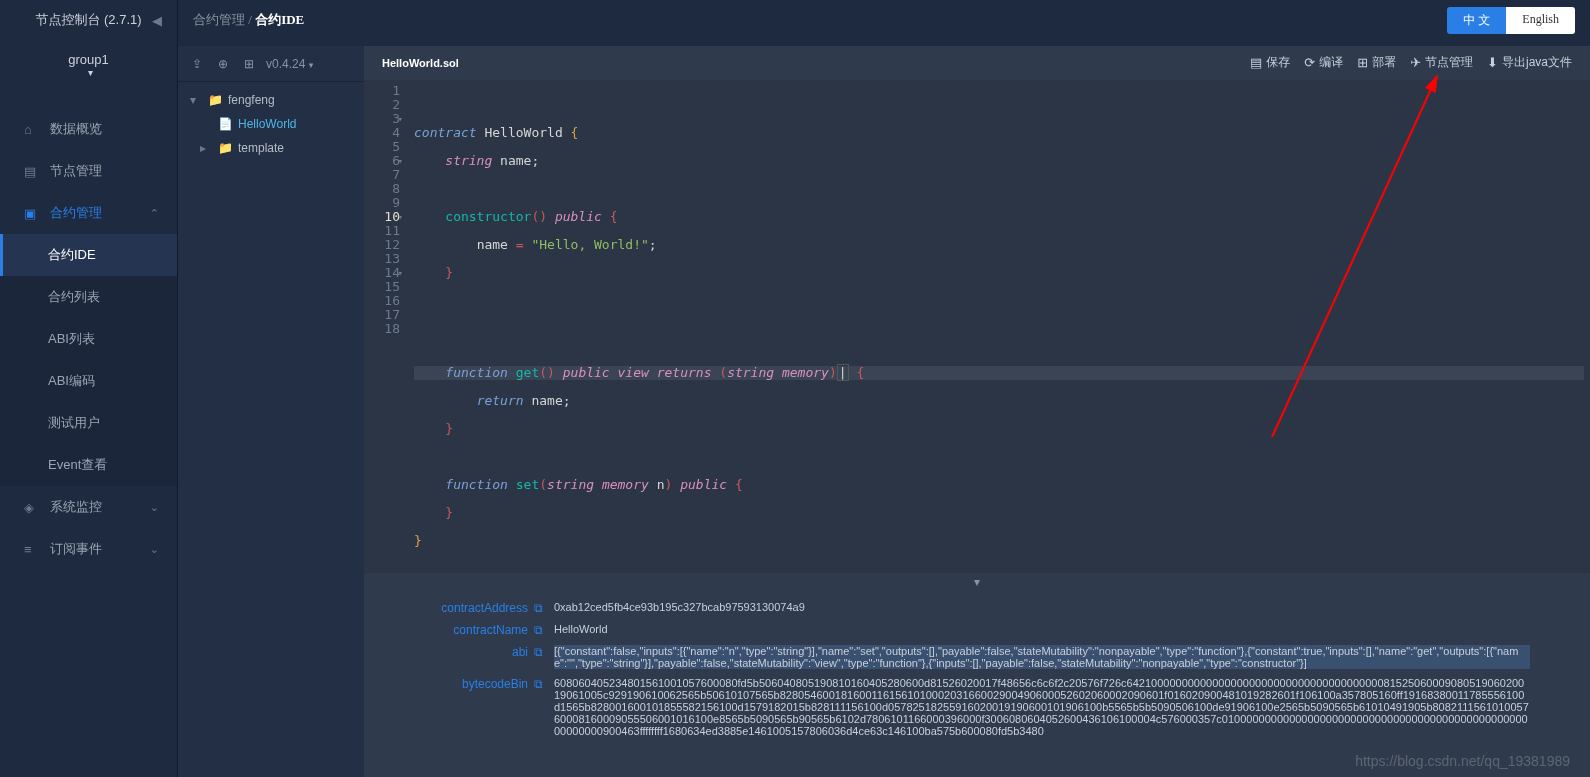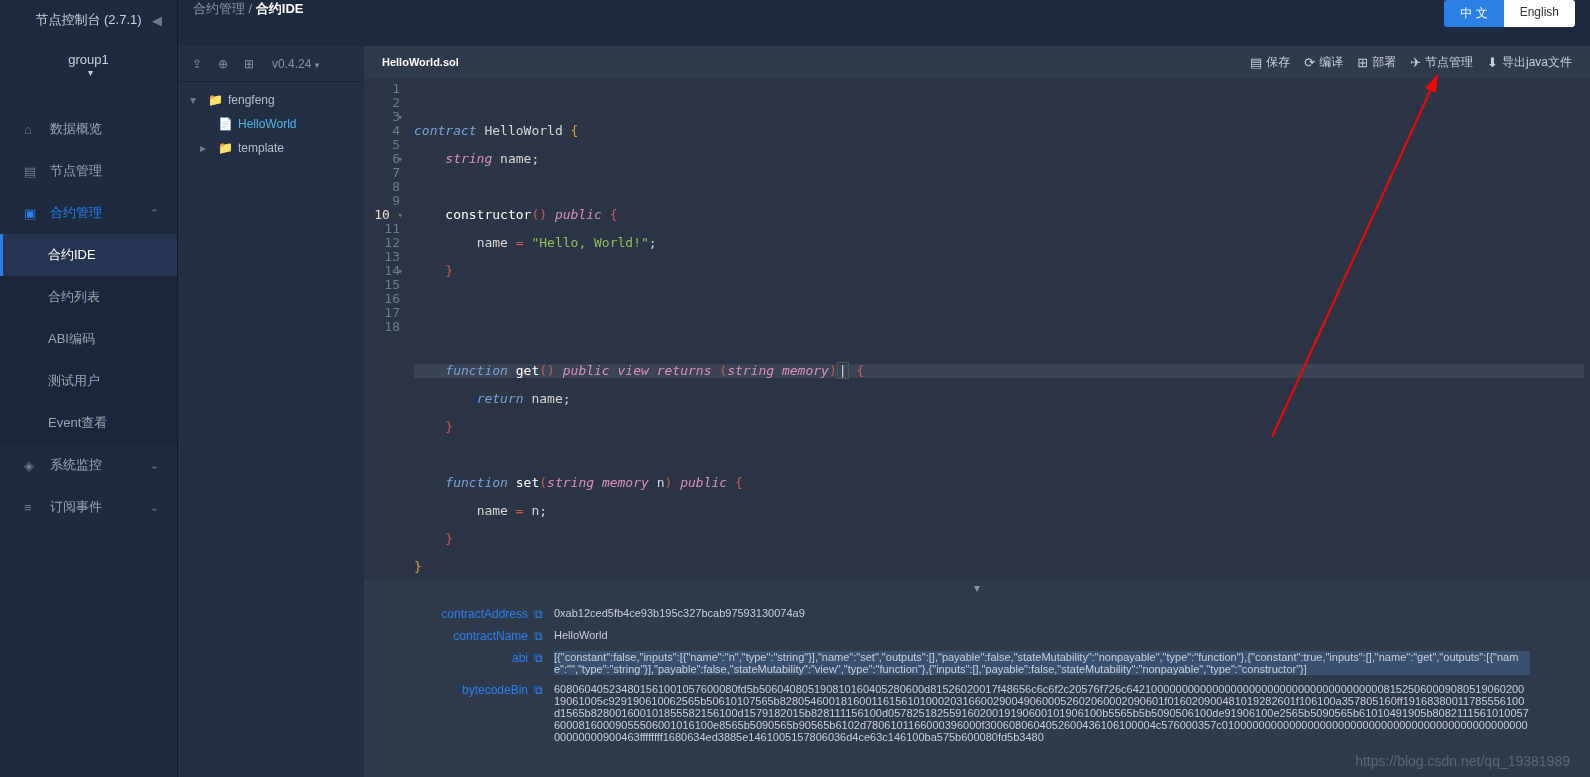--- a/index.html
+++ b/index.html
@@ -10,57 +10,57 @@
 .group-select { height: 50px; display: flex; align-items: center; justify-content: center; color: #ccd2db; font-size: 13px; cursor: pointer; flex-direction: column; }
 .menu { padding-top: 18px; }
 .menu-item, .submenu-item { display: flex; align-items: center; height: 42px; padding-left: 24px; color: #9aa4b3; cursor: pointer; font-size: 13px; position: relative; }
 .menu-item .icon { width: 16px; margin-right: 10px; color: #6c7a90; }
 .menu-item.active { color: #2a7fe6; }
 .menu-item.active .icon { color: #2a7fe6; }
 .menu-item .chevron { position: absolute; right: 18px; color: #6c7a90; font-size: 11px; }
 .submenu { background: #1b263a; }
 .submenu-item { padding-left: 48px; }
 .submenu-item.active { background: #253450; color: #fff; border-left: 3px solid #2a7fe6; padding-left: 45px; }
-.header { position: absolute; left: 178px; top: 0; right: 0; height: 40px; background: #1e2a3f; display: flex; align-items: flex-start; justify-content: space-between; padding: 0 15px; }
+.header { position: absolute; left: 178px; top: 0; right: 0; height: 40px; background: #1e2a3f; display: flex; align-items: center; justify-content: space-between; padding: 0 15px; font-family: Liberation Serif, serif; }
 .breadcrumb { color: #8a93a3; font-size: 13px; }
 .breadcrumb .current { color: #fff; font-weight: bold; }
 .lang-switch { display: flex; }
 .lang-btn { padding: 5px 16px; font-size: 12px; cursor: pointer; }
 .lang-btn.zh { background: #2a7fe6; color: #fff; border-radius: 3px 0 0 3px; }
 .lang-btn.en { background: #fff; color: #333; border-radius: 0 3px 3px 0; }
 .file-panel { position: absolute; left: 178px; top: 46px; width: 186px; bottom: 0; background: #232f45; }
 .file-toolbar { height: 36px; display: flex; align-items: center; gap: 8px; padding: 0 10px; border-bottom: 1px solid #1a2436; }
 .file-toolbar .tbtn { width: 18px; height: 18px; display: flex; align-items: center; justify-content: center; color: #8a93a3; cursor: pointer; }
-.version { margin-left: 6px; color: #8a93a3; font-size: 12px; }
+.version { color: #8a93a3; font-size: 12px; }
 .tree { padding: 6px 0; }
 .tree-row { display: flex; align-items: center; height: 24px; padding-left: 12px; color: #b5bdc6; cursor: pointer; font-size: 12px; }
 .tree-row .tree-icon { width: 12px; margin-right: 6px; color: #6c7a90; }
 .tree-row .folder-icon { width: 14px; margin-right: 6px; color: #d9a23e; }
 .tree-row.file { padding-left: 40px; }
 .tree-row.file .file-icon { width: 14px; margin-right: 6px; color: #4fb5e6; }
 .tree-row.file.active { color: #4fb5e6; }
 .tree-row.lvl2 { padding-left: 22px; }
 .editor-area { position: absolute; left: 364px; top: 46px; right: 0; bottom: 0; background: #2f3a4d; display: flex; flex-direction: column; }
 .editor-header { height: 36px; display: flex; align-items: center; justify-content: space-between; padding: 0 18px; background: #2f3a4d; }
 .filename { color: #fff; font-size: 11px; font-weight: bold; }
 .editor-actions { display: flex; gap: 14px; }
 .eaction { display: flex; align-items: center; gap: 4px; color: #c8cfd9; cursor: pointer; font-size: 12px; }
 .eaction .ei { font-size: 13px; }
 .code-editor { flex: 1 1 auto; display: flex; background: #2b3546; font-family: Consolas, monospace; font-size: 13px; line-height: 14px; overflow: hidden; }
 .gutter { width: 44px; background: #2b3546; text-align: right; padding: 4px 8px 4px 0; color: #6c7a90; }
 .gutter .ln { height: 14px; }
-.gutter .ln.hl { color: #e6decf; text-align: center; }
+.gutter .ln.hl { color: #e6decf; }
 .gutter .ln.fold { position: relative; }
 .gutter .ln.fold::after { content: '▾'; position: absolute; right: -3px; font-size: 9px; color: #6c7a90; }
 .code { flex: 1; padding: 4px 6px; color: #d6d6d6; white-space: pre; }
 .code .l { height: 14px; }
 .code .l.hl { background: #3a4455; margin-top: 44px; }
 .k1 { color: #7aa1d6; font-style: italic; } 
 .k2 { color: #d98fbf; font-style: italic; } 
-.k3 { color: #ffffff; } 
+.k3 { color: #14b8a6; } 
 .id { color: #d6d6d6; }
 .op { color: #c65a5a; } 
 .num { color: #b38edb; }
 .str { color: #8fbf5f; }
 .pn { color: #d6d6d6; } 
 .br { color: #d9a23e; } 
 .br2 { color: #c65a5a; } 
 .bottom-toggle { height: 20px; display: flex; align-items: center; justify-content: center; background: #2f3a4d; color: #8a93a3; cursor: pointer; }
 .bottom-panel { height: 198px; background: #2f3a4d; overflow: auto; padding: 6px 60px 6px 60px; }
 .info-row { display: flex; padding: 4px 0; font-size: 12px; align-items: flex-start; }
@@ -96,20 +96,23 @@
         <span class="icon">▣</span>
         <span>合约管理</span>
         <span class="chevron">⌃</span>
       </div>
     <div class="submenu">
       <div class="submenu-item active">
           <span>合约IDE</span>
         </div>
       <div class="submenu-item">
           <span>合约列表</span>
+        </div>
+      <div class="submenu-item">
+          <span>ABI列表</span>
         </div>
       <div class="submenu-item">
           <span>ABI编码</span>
         </div>
       <div class="submenu-item">
           <span>测试用户</span>
         </div>
       <div class="submenu-item">
           <span>Event查看</span>
         </div>
@@ -216,21 +219,20 @@
 <div class="l"></div>
 <div class="l">    <span class="k3">constructor</span><span class="br2">()</span> <span class="k2">public</span> <span class="br2">{</span></div>
 <div class="l">        <span class="id">name</span> <span class="op">=</span> <span class="str">"Hello, World!"</span><span class="pn">;</span></div>
 <div class="l">    <span class="br2">}</span></div>
 <div class="l"></div>
 <div class="l hl">    <span class="k1">function</span> <span class="k3">get</span><span class="br2">()</span> <span class="k2">public</span> <span class="k2">view</span> <span class="k2">returns</span> <span class="br2">(</span><span class="k2">string</span> <span class="k2">memory</span><span class="br2">)</span><span style="border:1px solid #555;padding:0 1px;">|</span> <span class="br2">{</span></div>
 <div class="l">        <span class="k1">return</span> <span class="id">name</span><span class="pn">;</span></div>
 <div class="l">    <span class="br2">}</span></div>
 <div class="l"></div>
 <div class="l">    <span class="k1">function</span> <span class="k3">set</span><span class="br2">(</span><span class="k2">string</span> <span class="k2">memory</span> <span class="id">n</span><span class="br2">)</span> <span class="k2">public</span> <span class="br2">{</span></div>
-<div class="l">        <span class="id">name</span> <span class="op">=</span> <span class="id">n</span><span class="pn">;</span></div>
 <div class="l">    <span class="br2">}</span></div>
 <div class="l"><span class="br">}</span></div>
 <div class="l"></div>
     </div>
   </div>
   <div class="bottom-toggle">▾</div>
   <div class="bottom-panel">
     <div class="info-row">
       <div class="info-label">contractAddress</div>
       <div class="copy-icon">⧉</div>

